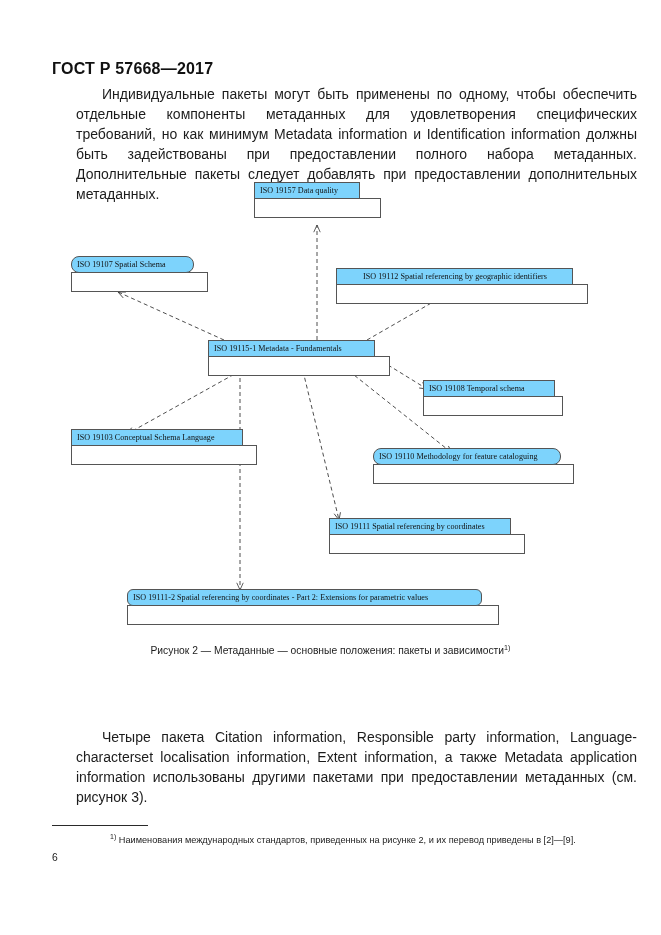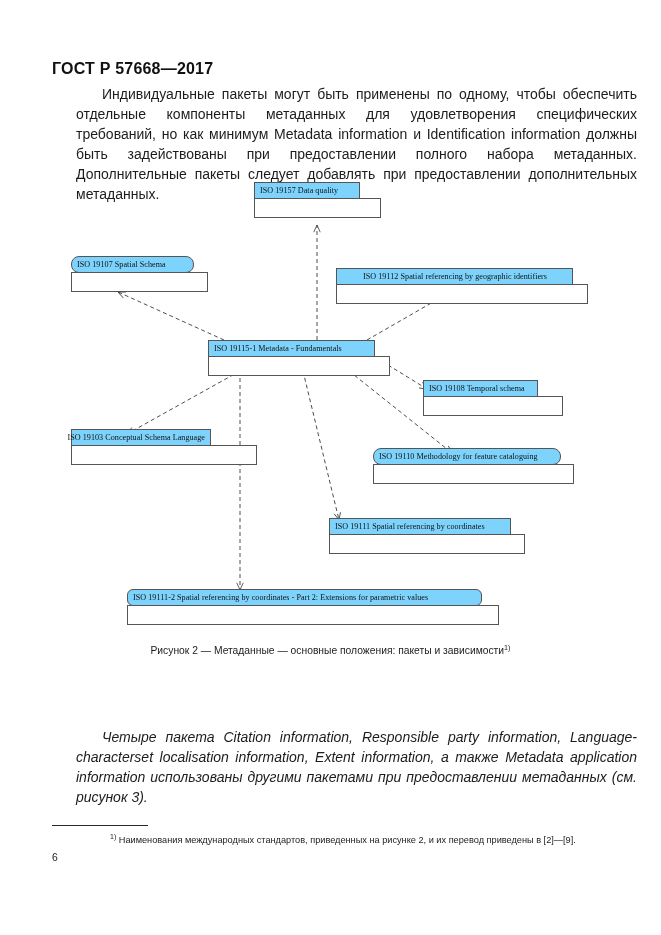--- a/index.html
+++ b/index.html
@@ -40,21 +40,20 @@
     left: 52px;
     top: 84px;
     width: 561px;
     text-indent: 26px;
   }
   #par-2 {
     left: 52px;
     top: 727px;
     width: 561px;
     text-indent: 26px;
-    font-style: italic;
   }
   .section-head {
     position: absolute;
     left: 88px;
     top: 688px;
     width: 527px;
     font-size: 10.6px;
     line-height: 15.4px;
     font-weight: bold;
     color: #111;
@@ -210,28 +209,28 @@
 
     <div class="pkg" style="left:208px; top:172px; width:182px;">
       <div class="body" style="width:182px;"></div>
       <div class="tab" style="width:167px;">
         <span>ISO 19115-1 Metadata - Fundamentals</span>
       </div>
     </div>
 
     <div class="pkg" style="left:423px; top:212px; width:140px;">
       <div class="body" style="width:140px;"></div>
-      <div class="tab" style="width:115px;">
+      <div class="tab" style="width:132px;">
         <span>ISO 19108 Temporal schema</span>
       </div>
     </div>
 
     <div class="pkg" style="left:71px; top:261px; width:186px;">
       <div class="body" style="width:186px;"></div>
-      <div class="tab" style="width:140px;justify-content:flex-end;">
+      <div class="tab" style="width:172px;">
         <span>ISO 19103 Conceptual Schema Language</span>
       </div>
     </div>
 
     <div class="pkg" style="left:373px; top:280px; width:201px;">
       <div class="body" style="width:201px;"></div>
       <div class="tab" style="width:188px;border-radius:8px;">
         <span>ISO 19110 Methodology for feature cataloguing</span>
       </div>
     </div>

